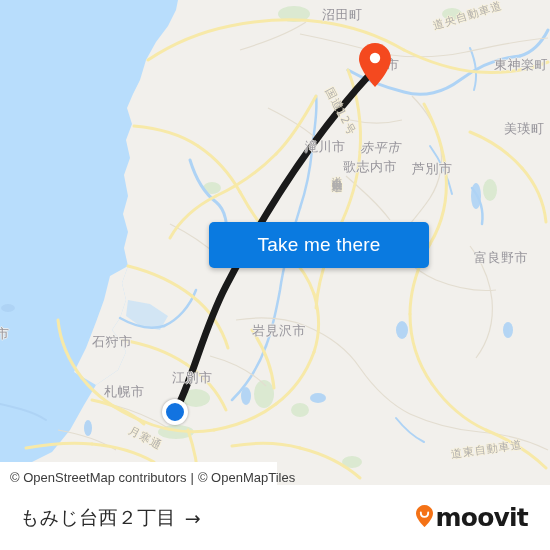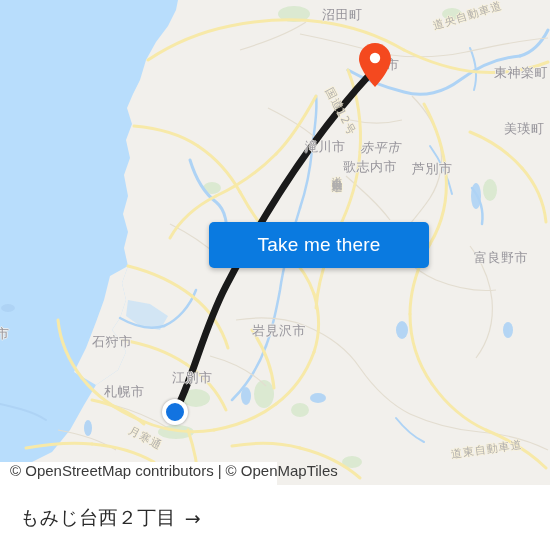--- a/index.html
+++ b/index.html
@@ -95,24 +95,24 @@
   }
 
   
   #attribution {
     position: absolute;
     left: 0;
     top: 462px;
     height: 23px;
     background: #ffffff;
     display: flex;
-    align-items: flex-start;
+    align-items: flex-end;
     padding: 0 8px 0 10px;
     box-sizing: border-box;
-    font-size: 15px;
+    font-size: 13px;
     color: #3b3b3b;
     font-family: "Liberation Sans", sans-serif;
     white-space: nowrap;
   }
   #attribution .sep { margin: 0 4px; color: #3b3b3b; }
 
   
   #footer {
     position: absolute;
     left: 0;
@@ -281,21 +281,21 @@
         <path d="M 522 168 C 536 184, 544 202, 546 222"></path>
         <path d="M 188 430 C 194 448, 198 464, 198 482"></path>
         <path d="M 252 330 C 264 348, 272 368, 274 388"></path>
       </g>
 
       <path d="M 175 412 C 192 382, 203 330, 226 286 C 252 236, 300 150, 372 72" stroke="#1a1a1a" stroke-width="7" fill="none" stroke-linecap="round" stroke-linejoin="round"></path>
     </svg>
 
     <div class="lbl town" style="left:322px; top:6px;">沼田町</div>
     <div class="lbl road" style="left:431px; top:19px; transform:rotate(-17deg); transform-origin:left top;">道央自動車道</div>
-    <div class="lbl town" style="left:494px; top:64px;">東神楽町</div>
+    <div class="lbl town" style="left:494px; top:56px;">東神楽町</div>
     <div class="lbl city" style="left:386px; top:56px;">市</div>
     <div class="lbl town" style="left:504px; top:120px;">美瑛町</div>
     <div class="lbl road" style="left:335px; top:85px; transform:rotate(62deg); transform-origin:left top;">国道12号</div>
     <div class="lbl city" style="left:305px; top:138px;">滝川市</div>
     <div class="lbl city" style="left:360px; top:139px;font-style:italic;">赤平市</div>
     <div class="lbl city" style="left:343px; top:158px;">歌志内市</div>
     <div class="lbl city" style="left:412px; top:160px;">芦別市</div>
     <div class="lbl road vert" style="left:328px; top:168px;">道央自動車道</div>
     <div class="lbl city" style="left:474px; top:249px;">富良野市</div>
     <div class="lbl city" style="left:252px; top:322px;">岩見沢市</div>
@@ -322,15 +322,24 @@
       <span class="sep">|</span>
       <span>© OpenMapTiles</span>
     </div>
   </div>
 
   <div id="footer">
     <div id="route-title">
       <span>もみじ台西２丁目</span>
       <span class="arrow">→</span>
     </div>
+    <div id="brand-logo">
+      <span>
+        <svg width="19" height="24" viewBox="0 0 19 24" xmlns="http://www.w3.org/2000/svg">
+          <path d="M9.5 1 C4.8 1 1 4.8 1 9.5 C1 15.4 9.5 23 9.5 23 C9.5 23 18 15.4 18 9.5 C18 4.8 14.2 1 9.5 1 Z" fill="#f47216"></path>
+          <path d="M5.8 8.4 C5.8 11.1 7.4 12.9 9.5 12.9 C11.6 12.9 13.2 11.1 13.2 8.4" fill="none" stroke="#ffffff" stroke-width="1.9" stroke-linecap="round"></path>
+        </svg>
+      </span>
+      <span class="wordmark">moovit</span>
+    </div>
   </div>
 
 </div>
 
 </body></html>

